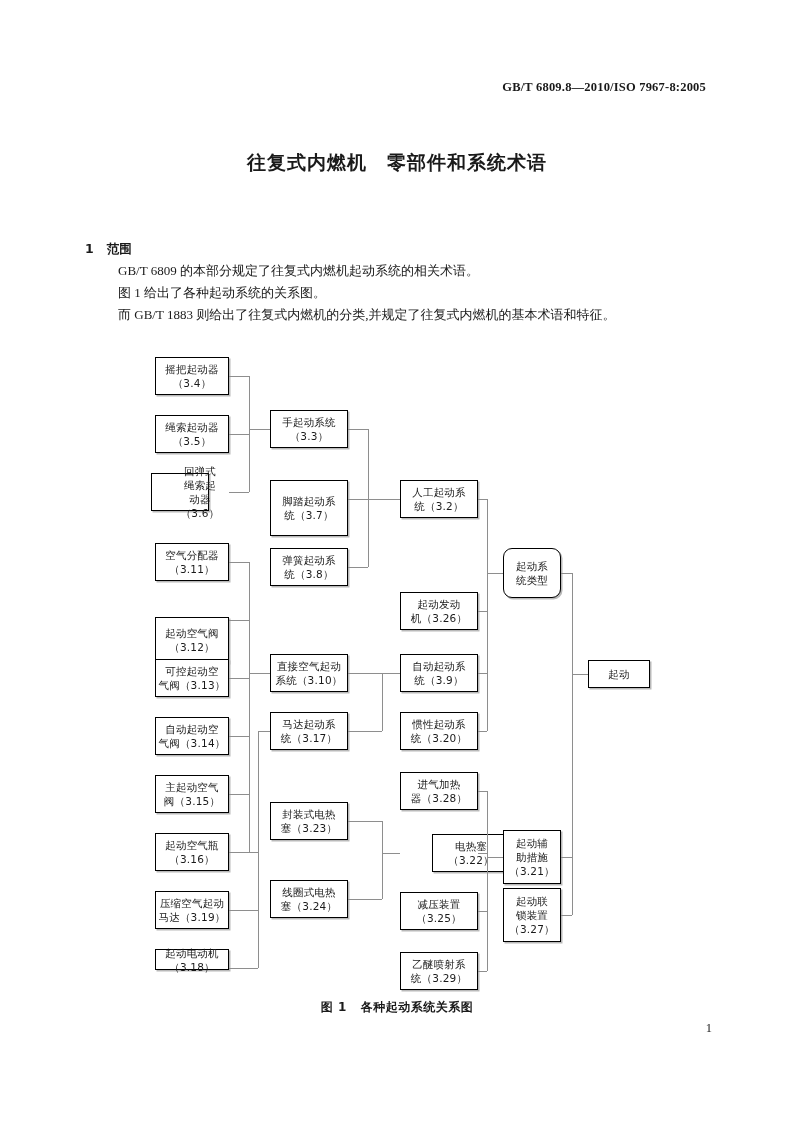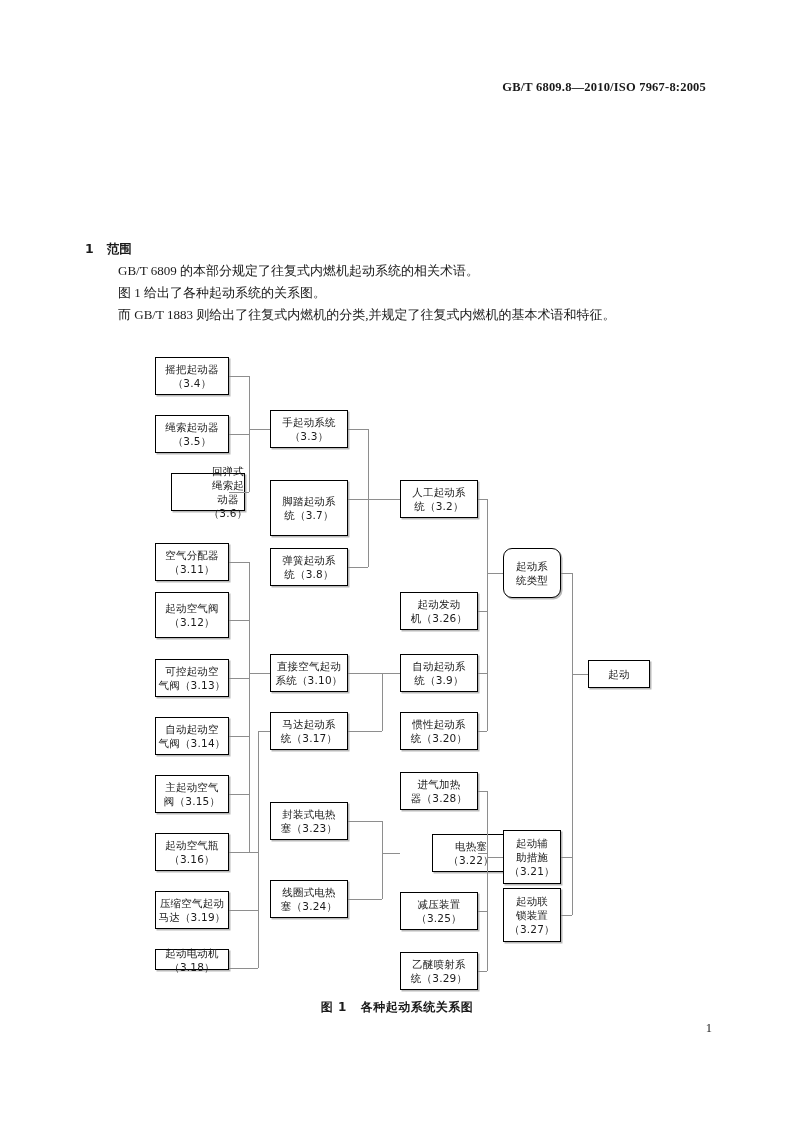--- a/index.html
+++ b/index.html
@@ -89,20 +89,21 @@
     font-size:12.5px;
   }
 </style>
 </head>
 <body>
 
 <div class="page">
 
   <div class="std-header">GB/T 6809.8—2010/ISO 7967-8:2005</div>
 
+  <div class="doc-title">往复式内燃机　零部件和系统术语</div>
 
   <div class="clause-head">
     <span class="num">1</span><span>范围</span>
   </div>
 
   <div class="body-p l1">GB/T 6809 的本部分规定了往复式内燃机起动系统的相关术语。</div>
   <div class="body-p l2">图 1 给出了各种起动系统的关系图。</div>
   <div class="body-p l3">而 GB/T 1883 则给出了往复式内燃机的分类,并规定了往复式内燃机的基本术语和特征。</div>
 
   <div id="diagram">
@@ -111,33 +112,33 @@
           <span>摇把起动器</span>
           <span>（3.4）</span>
         </div>
       </div>
       <div class="node" style="left: 155px; top: 75px; width: 74px; height: 38px;">
         <div>
           <span>绳索起动器</span>
           <span>（3.5）</span>
         </div>
       </div>
-      <div class="node" style="left: 171px; top: 133px; width: 74px; height: 38px; padding-left: 42px;">
+      <div class="node" style="left: 151px; top: 133px; width: 58px; height: 38px; padding-left: 42px;">
         <div>
           <span>回弹式绳索起</span>
           <span>动器（3.6）</span>
         </div>
       </div>
       <div class="node" style="left: 155px; top: 203px; width: 74px; height: 38px;">
         <div>
           <span>空气分配器</span>
           <span>（3.11）</span>
         </div>
       </div>
-      <div class="node" style="left: 155px; top: 252px; width: 74px; height: 46px;">
+      <div class="node" style="left: 155px; top: 277px; width: 74px; height: 46px;">
         <div>
           <span>起动空气阀</span>
           <span>（3.12）</span>
         </div>
       </div>
       <div class="node" style="left: 155px; top: 319px; width: 74px; height: 38px;">
         <div>
           <span>可控起动空</span>
           <span>气阀（3.13）</span>
         </div>

